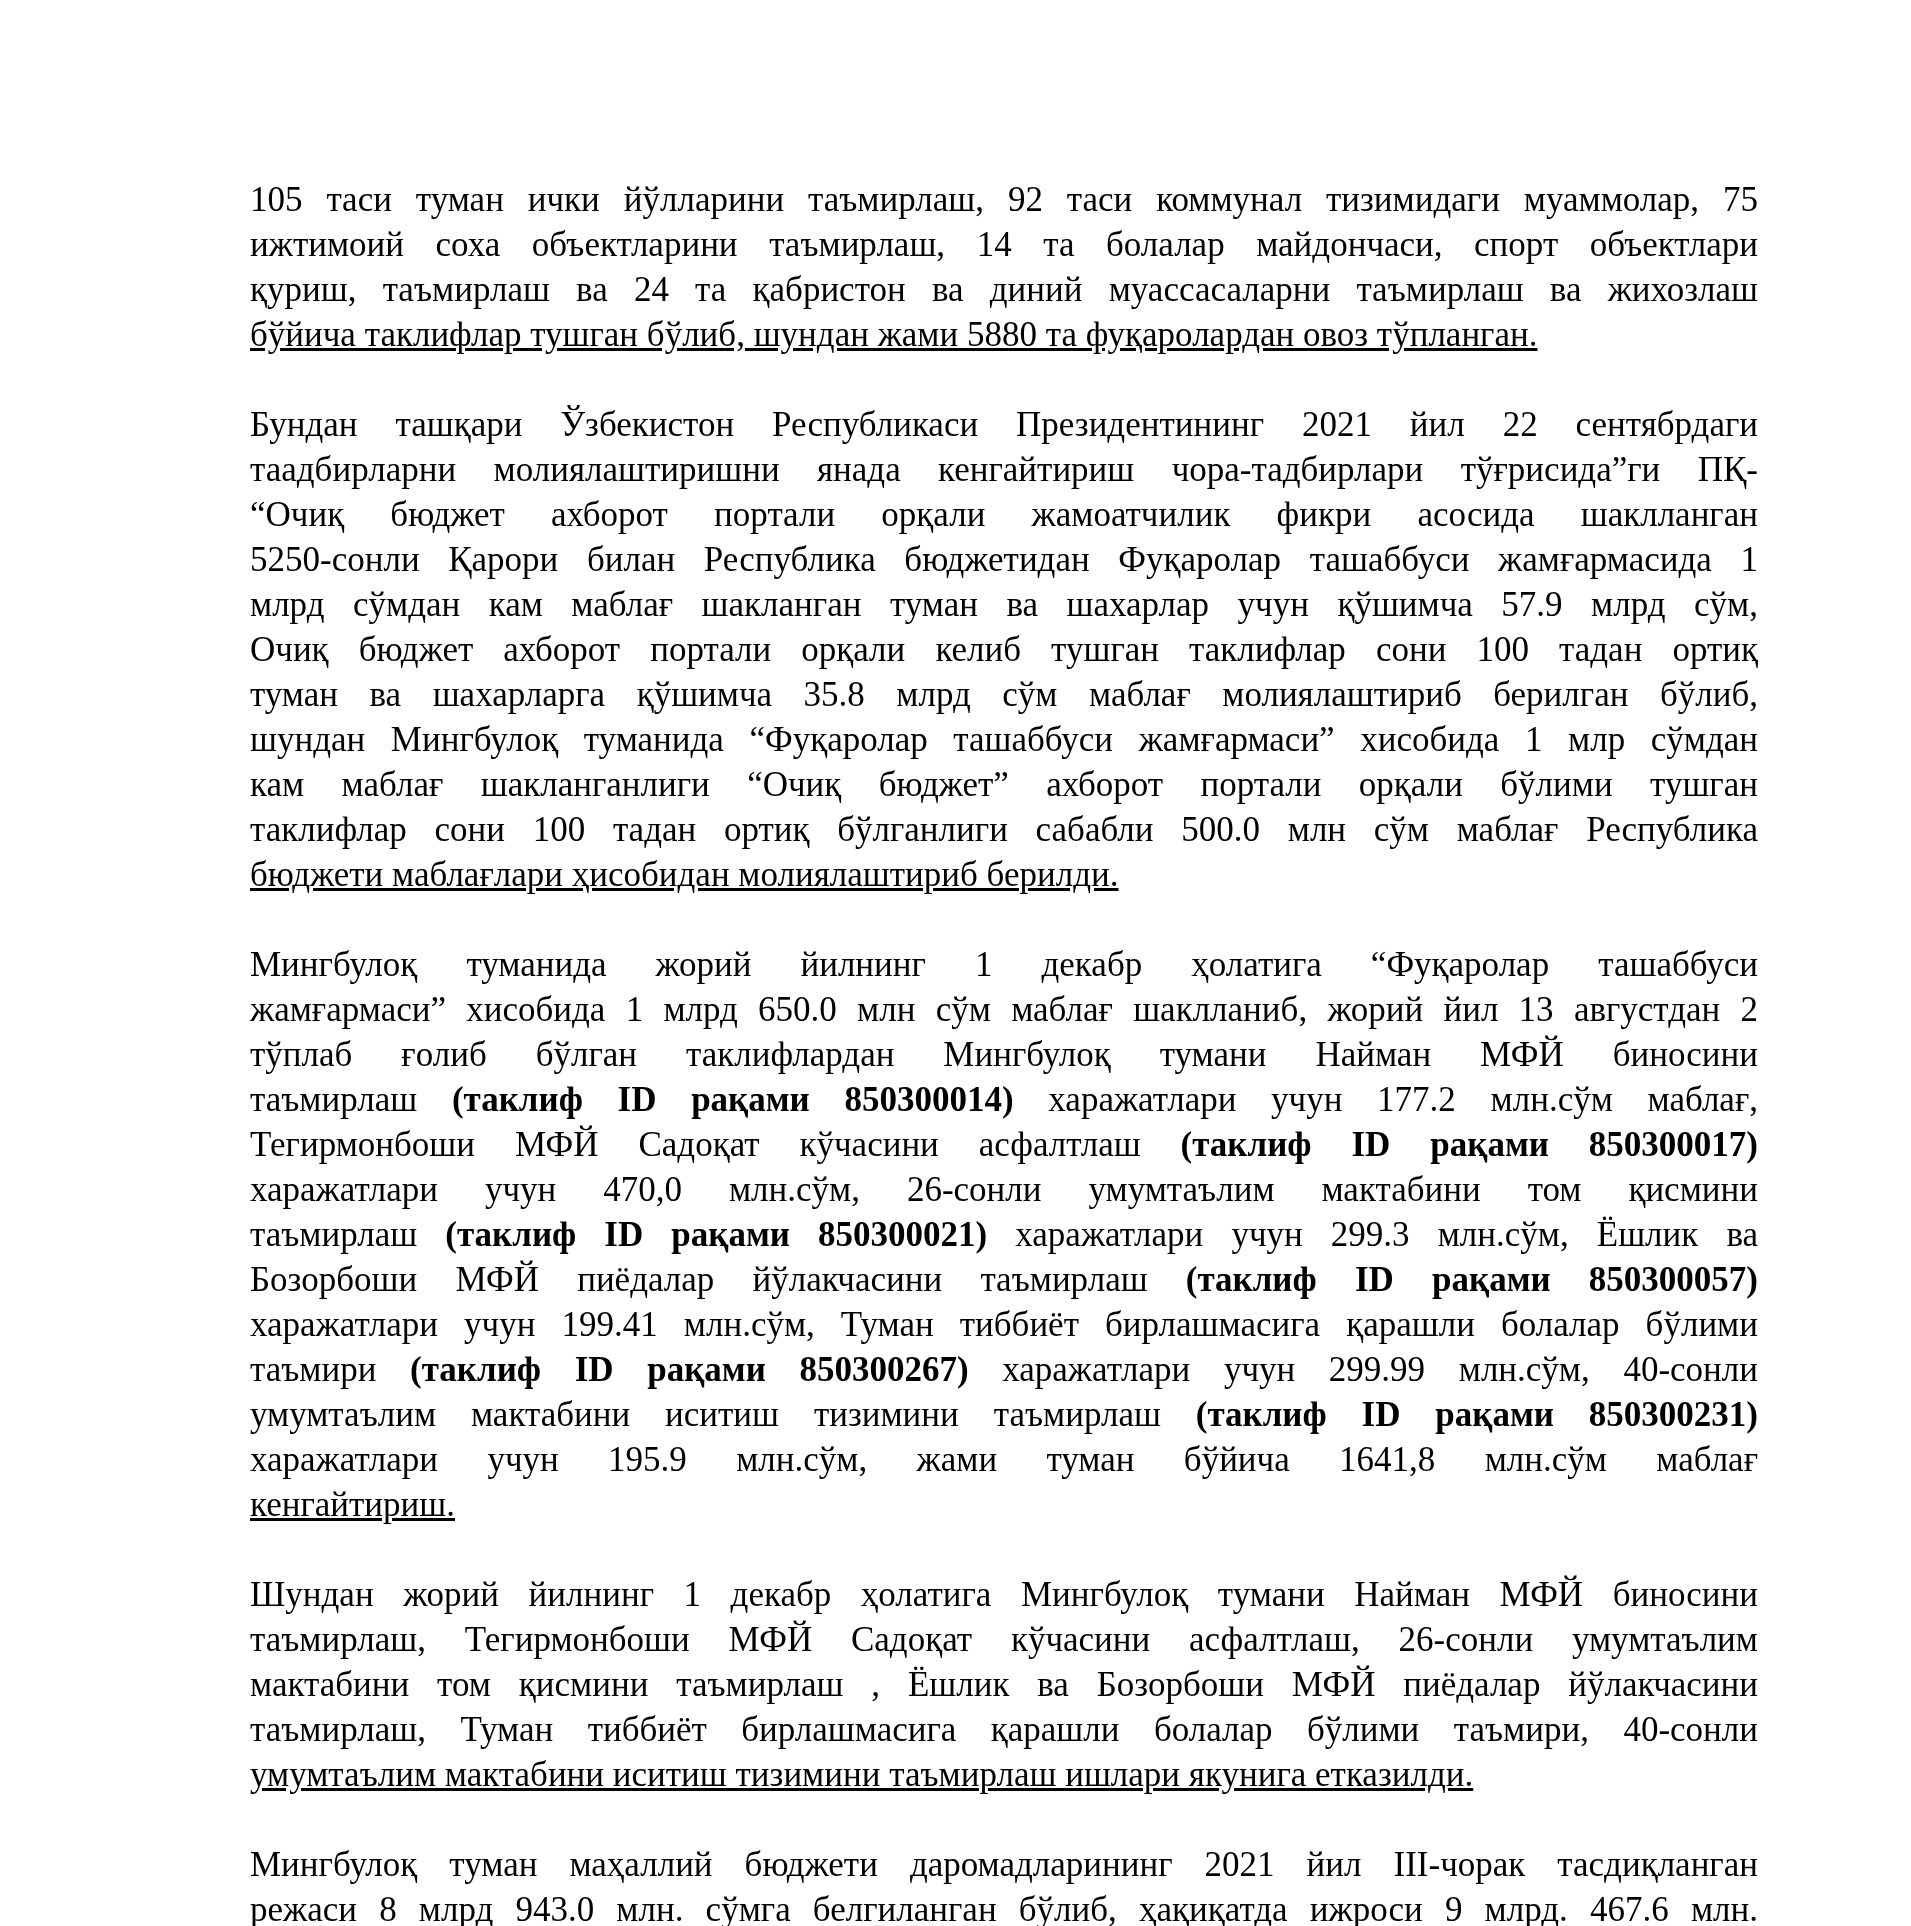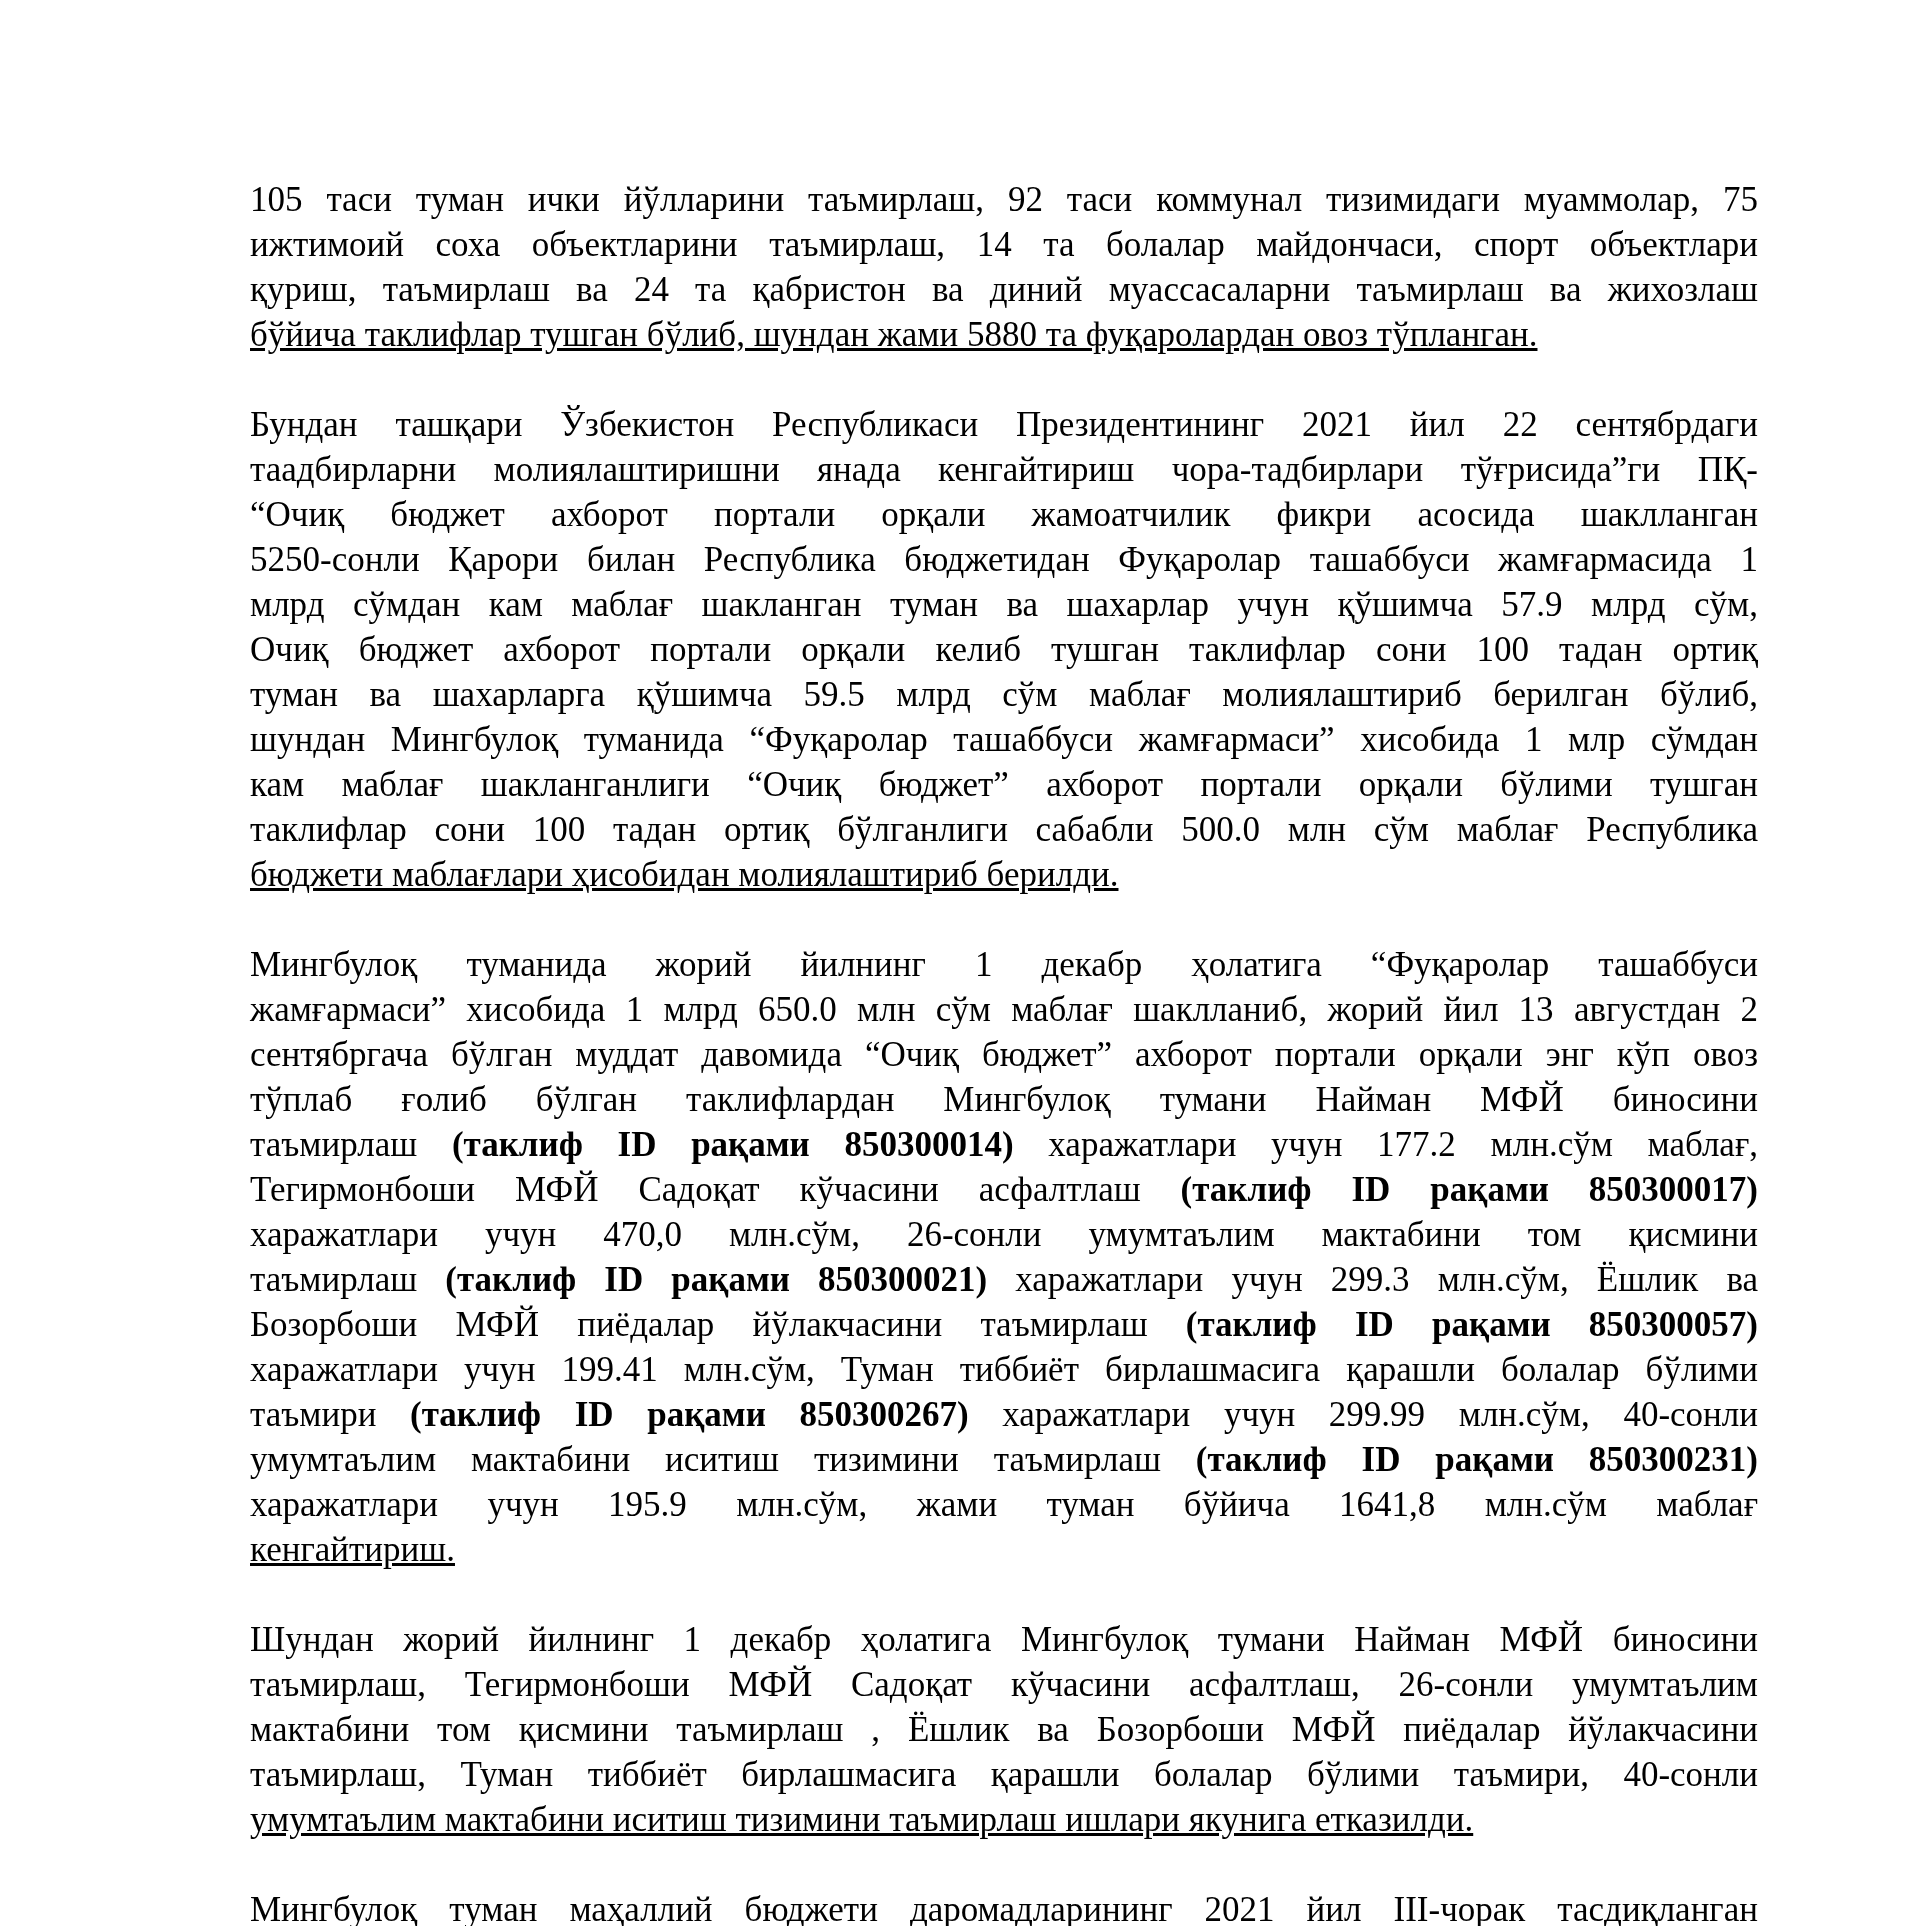--- a/index.html
+++ b/index.html
@@ -43,30 +43,29 @@
         <div class="line"><span class="seg">қуриш, таъмирлаш ва 24 та қабристон ва диний муассасаларни таъмирлаш ва жихозлаш</span></div>
         <div class="line final"><span class="seg">бўйича таклифлар тушган бўлиб, шундан жами 5880 та фуқаролардан овоз тўпланган.</span></div>
       </div>
       <div class="paragraph">
         <div class="line"><span class="seg">Бундан ташқари Ўзбекистон Республикаси Президентининг 2021 йил 22 сентябрдаги</span></div>
         <div class="line"><span class="seg">таадбирларни молиялаштиришни янада кенгайтириш чора-тадбирлари тўғрисида”ги ПҚ-</span></div>
         <div class="line"><span class="seg">“Очиқ бюджет ахборот портали орқали жамоатчилик фикри асосида шаклланган</span></div>
         <div class="line"><span class="seg">5250-сонли Қарори билан Республика бюджетидан Фуқаролар ташаббуси жамғармасида 1</span></div>
         <div class="line"><span class="seg">млрд сўмдан кам маблағ шакланган туман ва шахарлар учун қўшимча 57.9 млрд сўм,</span></div>
         <div class="line"><span class="seg">Очиқ бюджет ахборот портали орқали келиб тушган таклифлар сони 100 тадан ортиқ</span></div>
-        <div class="line"><span class="seg">туман ва шахарларга қўшимча 59.5 млрд сўм маблағ молиялаштириб берилган бўлиб,</span></div>
+        <div class="line"><span class="seg">туман ва шахарларга қўшимча 35.8 млрд сўм маблағ молиялаштириб берилган бўлиб,</span></div>
         <div class="line"><span class="seg">шундан Мингбулоқ туманида “Фуқаролар ташаббуси жамғармаси” хисобида 1 млр сўмдан</span></div>
         <div class="line"><span class="seg">кам маблағ шакланганлиги “Очиқ бюджет” ахборот портали орқали бўлими тушган</span></div>
         <div class="line"><span class="seg">таклифлар сони 100 тадан ортиқ бўлганлиги сабабли 500.0 млн сўм маблағ Республика</span></div>
         <div class="line final"><span class="seg">бюджети маблағлари ҳисобидан молиялаштириб берилди.</span></div>
       </div>
       <div class="paragraph">
         <div class="line"><span class="seg">Мингбулоқ туманида жорий йилнинг 1 декабр ҳолатига “Фуқаролар ташаббуси</span></div>
         <div class="line"><span class="seg">жамғармаси” хисобида 1 млрд 650.0 млн сўм маблағ шаклланиб, жорий йил 13 августдан 2</span></div>
-        <div class="line"><span class="seg">сентябргача бўлган муддат давомида “Очиқ бюджет” ахборот портали орқали энг кўп овоз</span></div>
         <div class="line"><span class="seg">тўплаб ғолиб бўлган таклифлардан Мингбулоқ тумани Найман МФЙ биносини</span></div>
         <div class="line"><span class="seg">таъмирлаш </span><span class="seg bold">(таклиф ID рақами 850300014)</span><span class="seg"> харажатлари учун 177.2 млн.сўм маблағ,</span></div>
         <div class="line"><span class="seg">Тегирмонбоши МФЙ Садоқат кўчасини асфалтлаш </span><span class="seg bold">(таклиф ID рақами 850300017)</span></div>
         <div class="line"><span class="seg">харажатлари учун 470,0 млн.сўм, 26-сонли умумтаълим мактабини том қисмини</span></div>
         <div class="line"><span class="seg">таъмирлаш </span><span class="seg bold">(таклиф ID рақами 850300021)</span><span class="seg"> харажатлари учун 299.3 млн.сўм, Ёшлик ва</span></div>
         <div class="line"><span class="seg">Бозорбоши МФЙ пиёдалар йўлакчасини таъмирлаш </span><span class="seg bold">(таклиф ID рақами 850300057)</span></div>
         <div class="line"><span class="seg">харажатлари учун 199.41 млн.сўм, Туман тиббиёт бирлашмасига қарашли болалар бўлими</span></div>
         <div class="line"><span class="seg">таъмири </span><span class="seg bold">(таклиф ID рақами 850300267)</span><span class="seg"> харажатлари учун 299.99 млн.сўм, 40-сонли</span></div>
         <div class="line"><span class="seg">умумтаълим мактабини иситиш тизимини таъмирлаш </span><span class="seg bold">(таклиф ID рақами 850300231)</span></div>
         <div class="line"><span class="seg">харажатлари учун 195.9 млн.сўм, жами туман бўйича 1641,8 млн.сўм маблағ</span></div>

